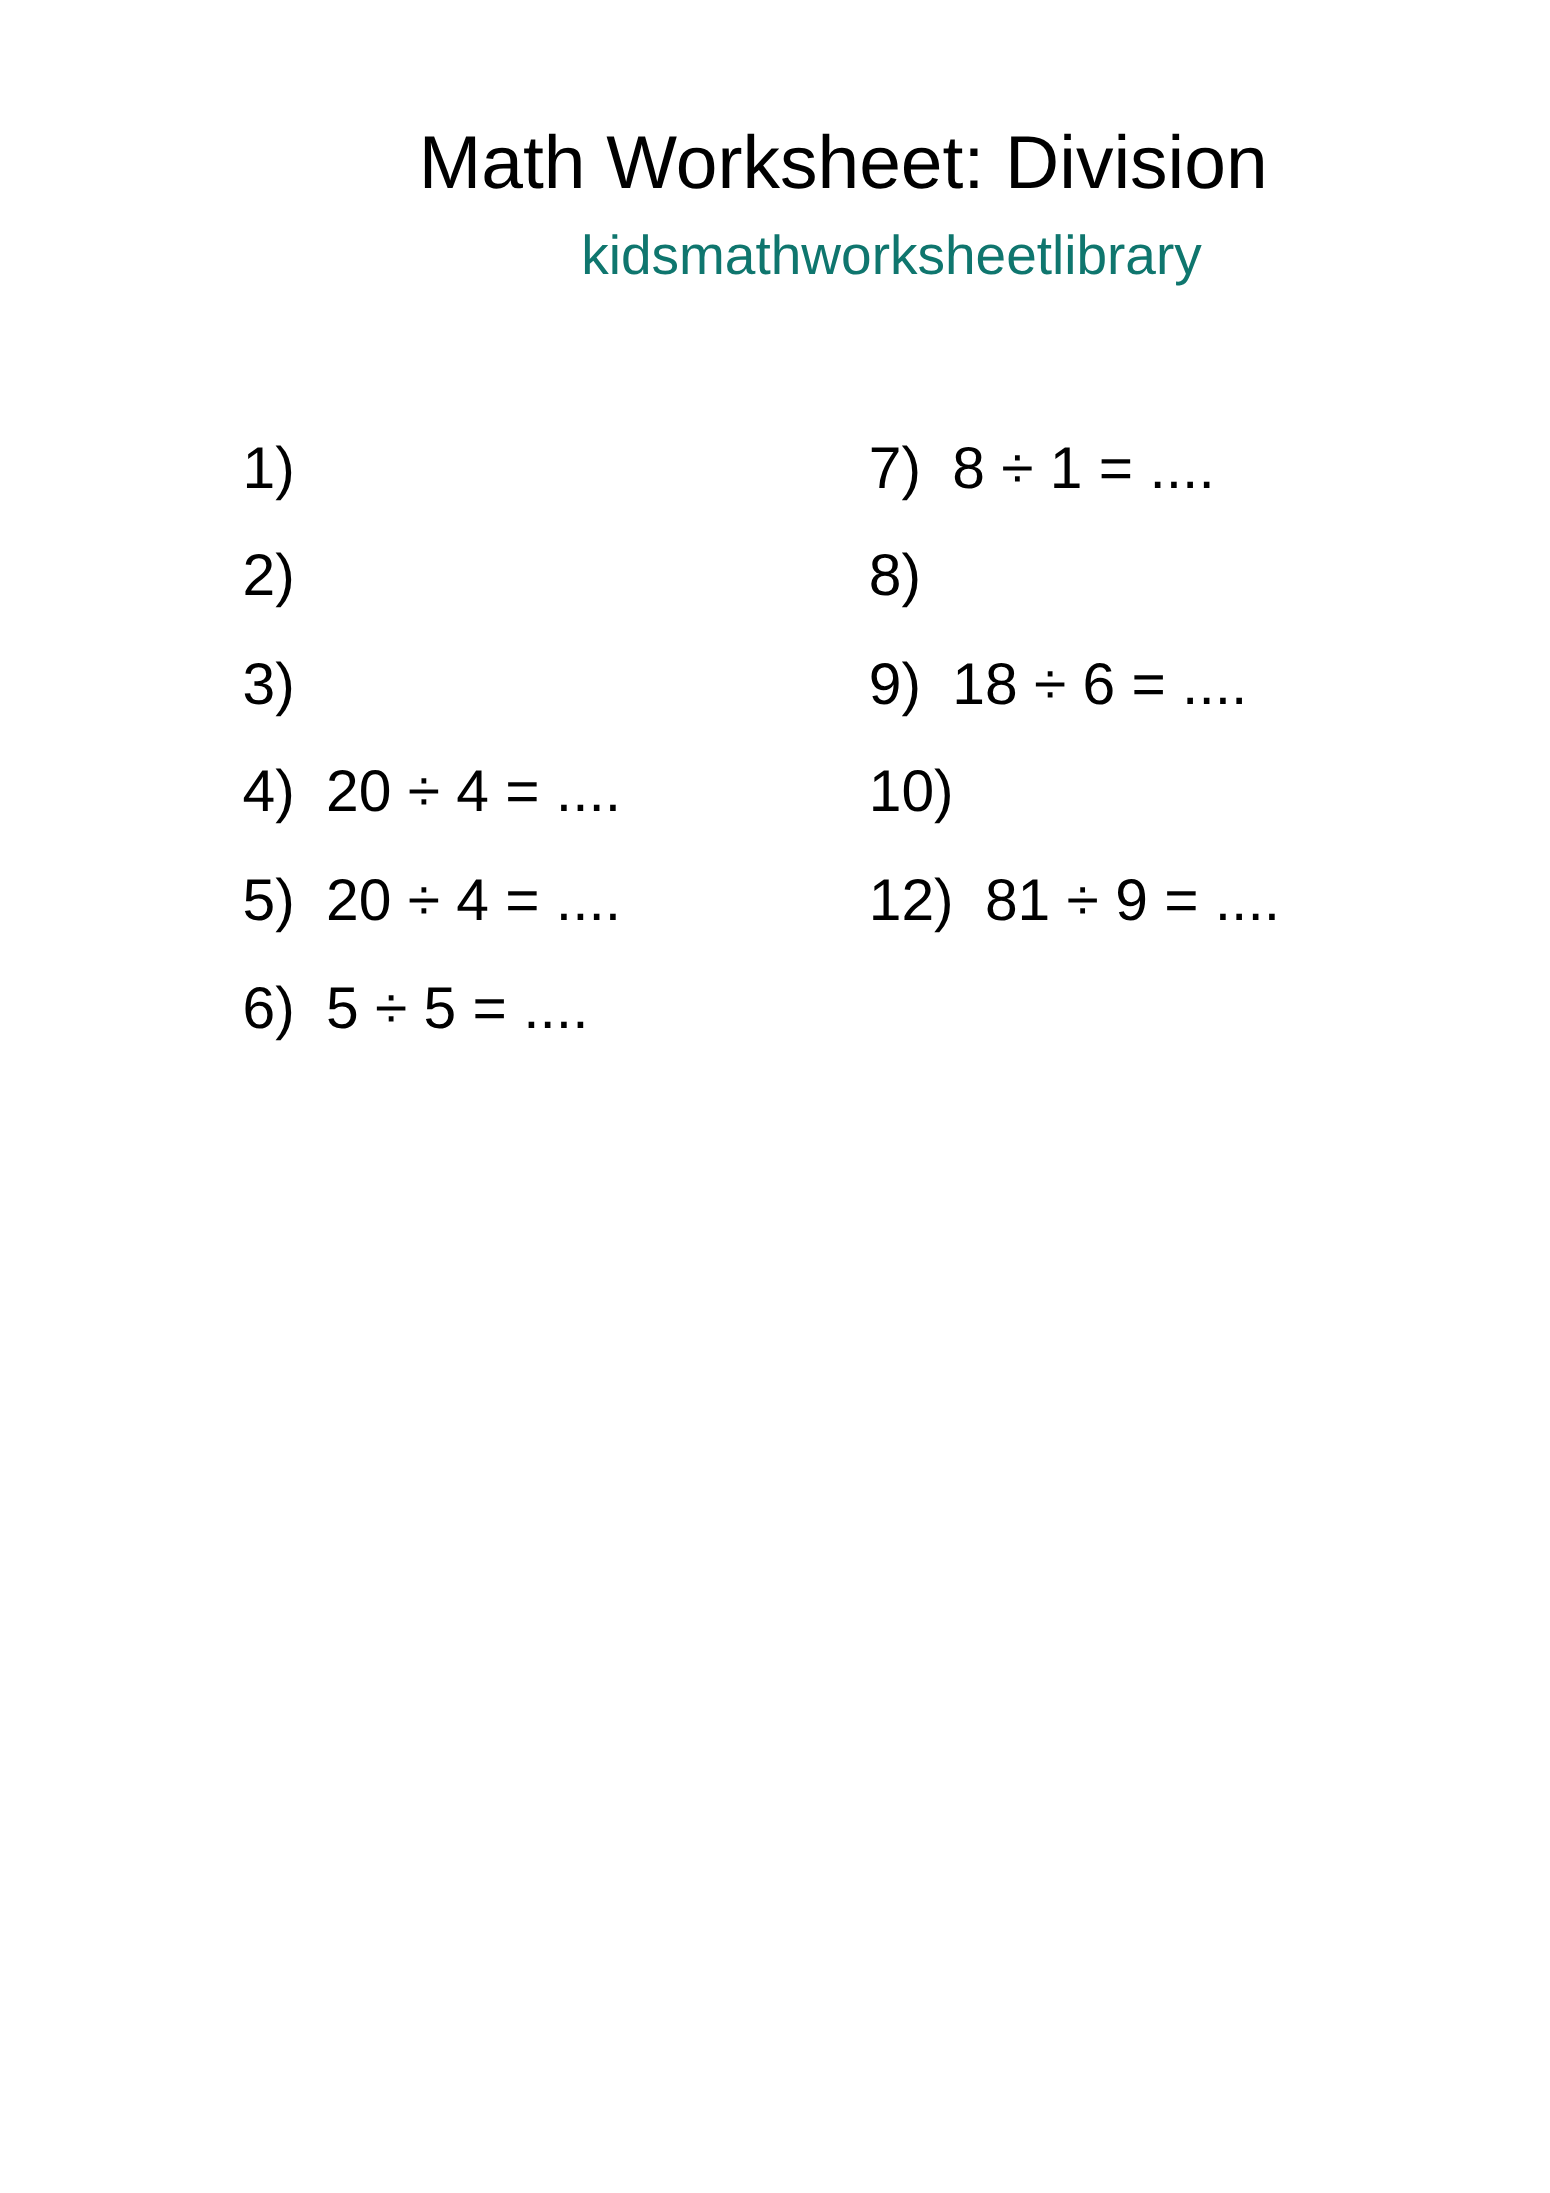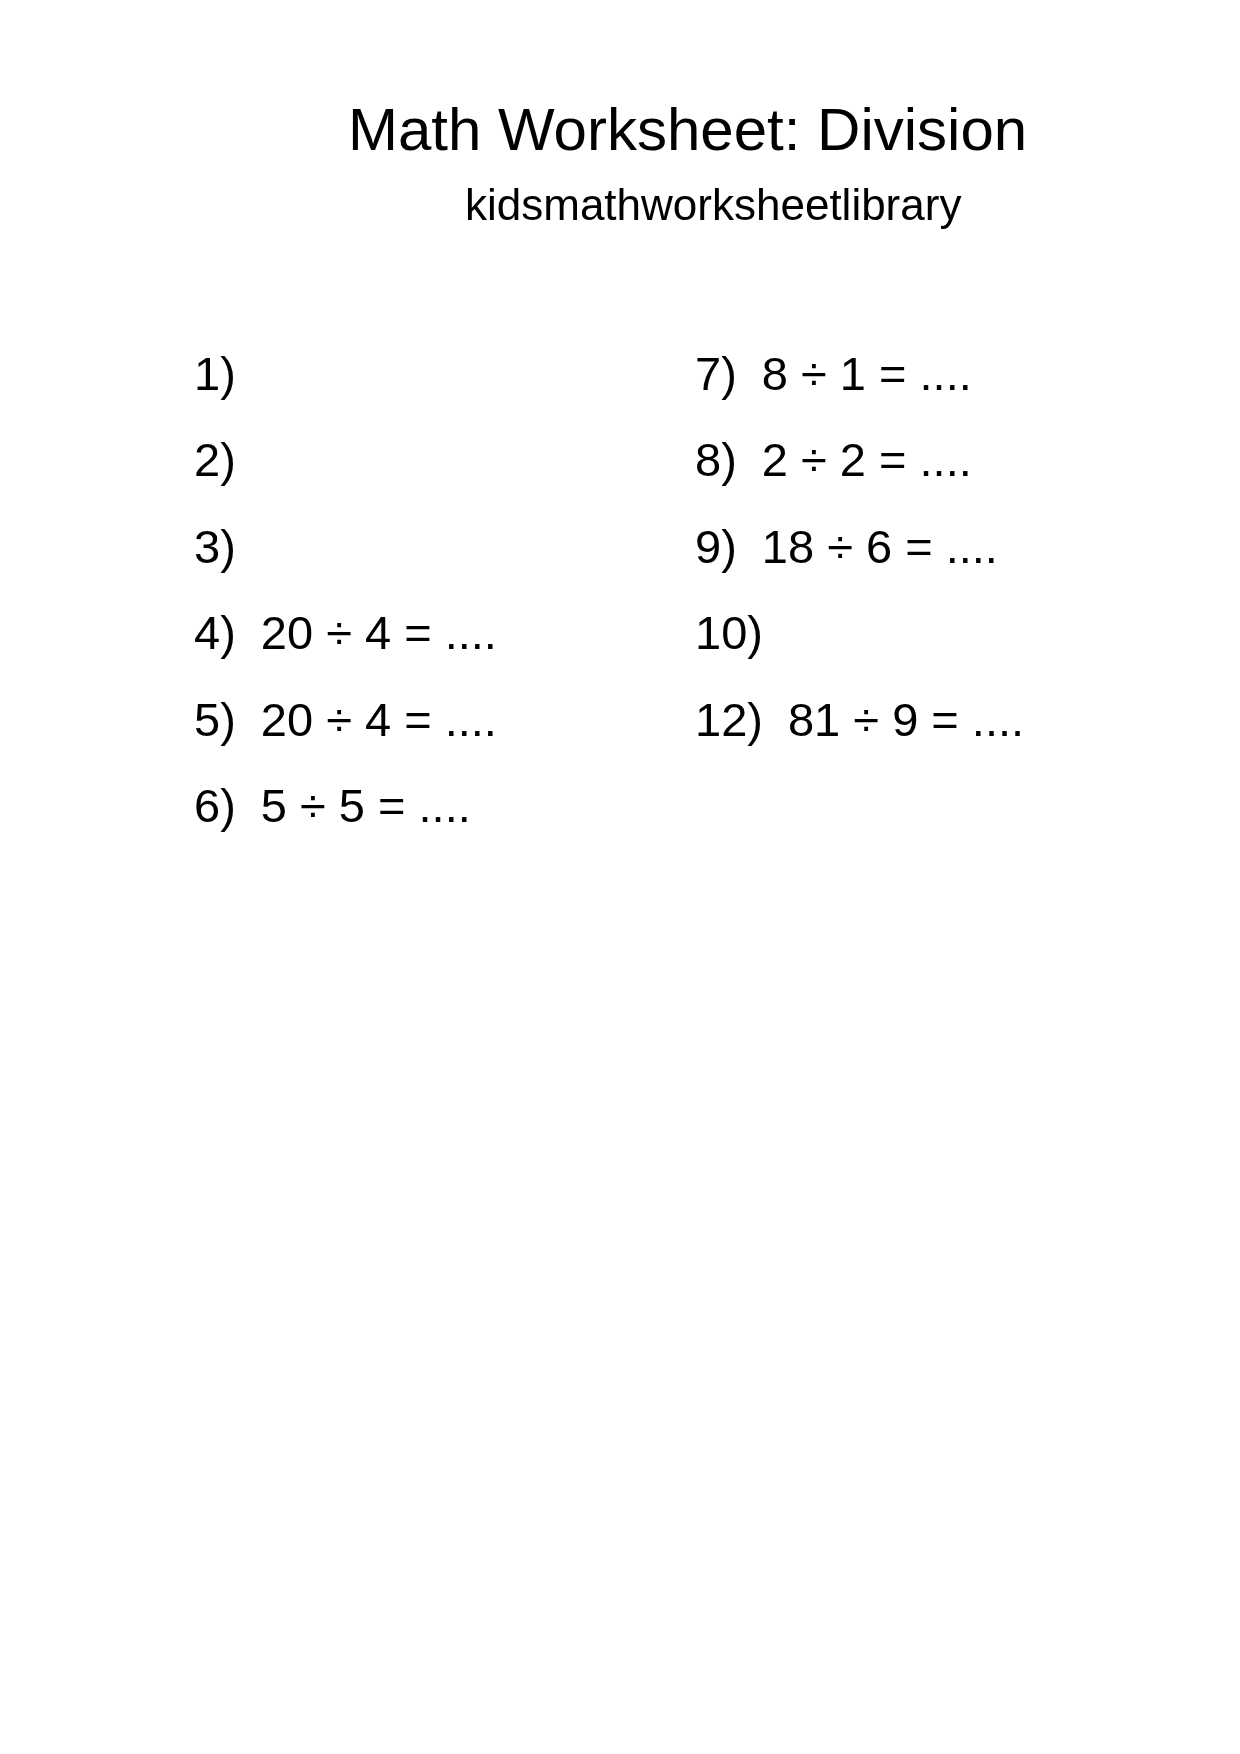--- a/index.html
+++ b/index.html
@@ -11,35 +11,35 @@
   }
   .page {
     position: relative;
     width: 1240px;
     height: 1754px;
     background: #ffffff;
     overflow: hidden;
   }
   .title {
     position: absolute;
-    left: 348px;
+    left: 335px;
     top: 100px;
     font-size: 60px;
     font-weight: normal;
     line-height: 1;
     color: #000000;
     white-space: nowrap;
   }
   .subtitle {
     position: absolute;
     left: 465px;
     top: 183px;
     font-size: 44px;
     line-height: 1;
-    color: #000000;
+    color: #0f766e;
     white-space: nowrap;
   }
   .col {
     position: absolute;
     top: 330px;
   }
   .col-left  { left: 194px; }
   .col-right { left: 695px; }
   .problem-row {
     height: 86.5px;
@@ -83,21 +83,20 @@
     </div>
   </div>
 
   <div class="col col-right">
     <div class="problem-row">
       <span>7)</span>
       <span>8 ÷ 1 = ....</span>
     </div>
     <div class="problem-row">
       <span>8)</span>
-      <span>2 ÷ 2 = ....</span>
     </div>
     <div class="problem-row">
       <span>9)</span>
       <span>18 ÷ 6 = ....</span>
     </div>
     <div class="problem-row">
       <span>10)</span>
     </div>
     <div class="problem-row">
       <span>12)</span>

